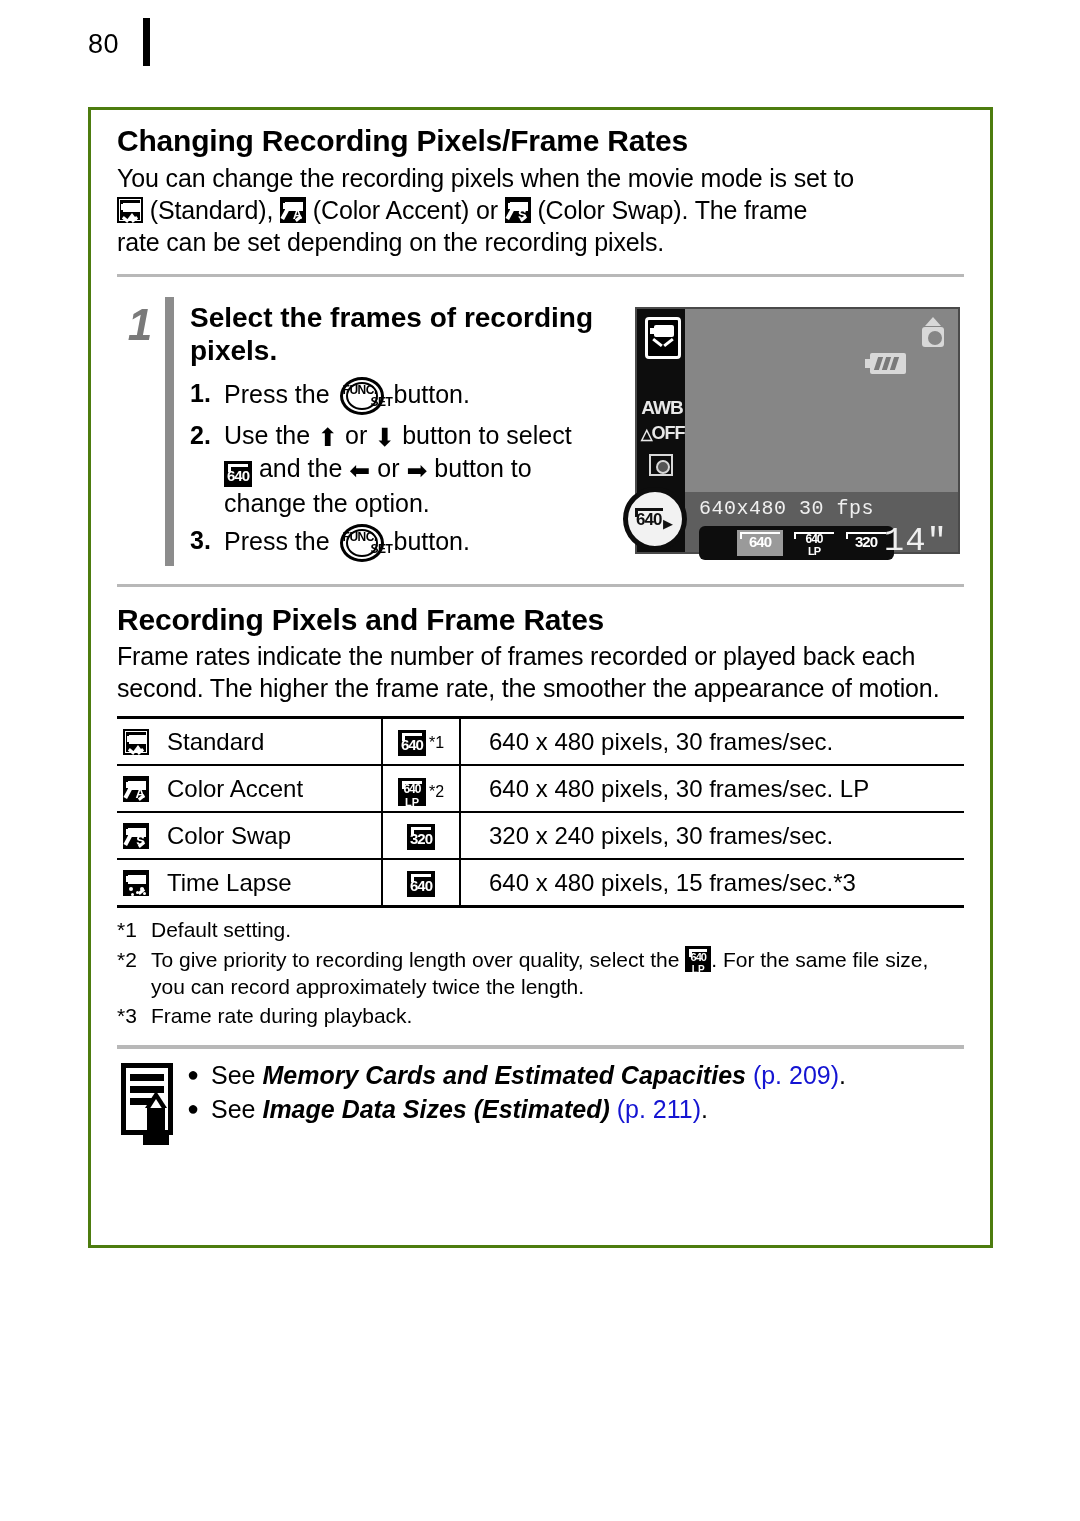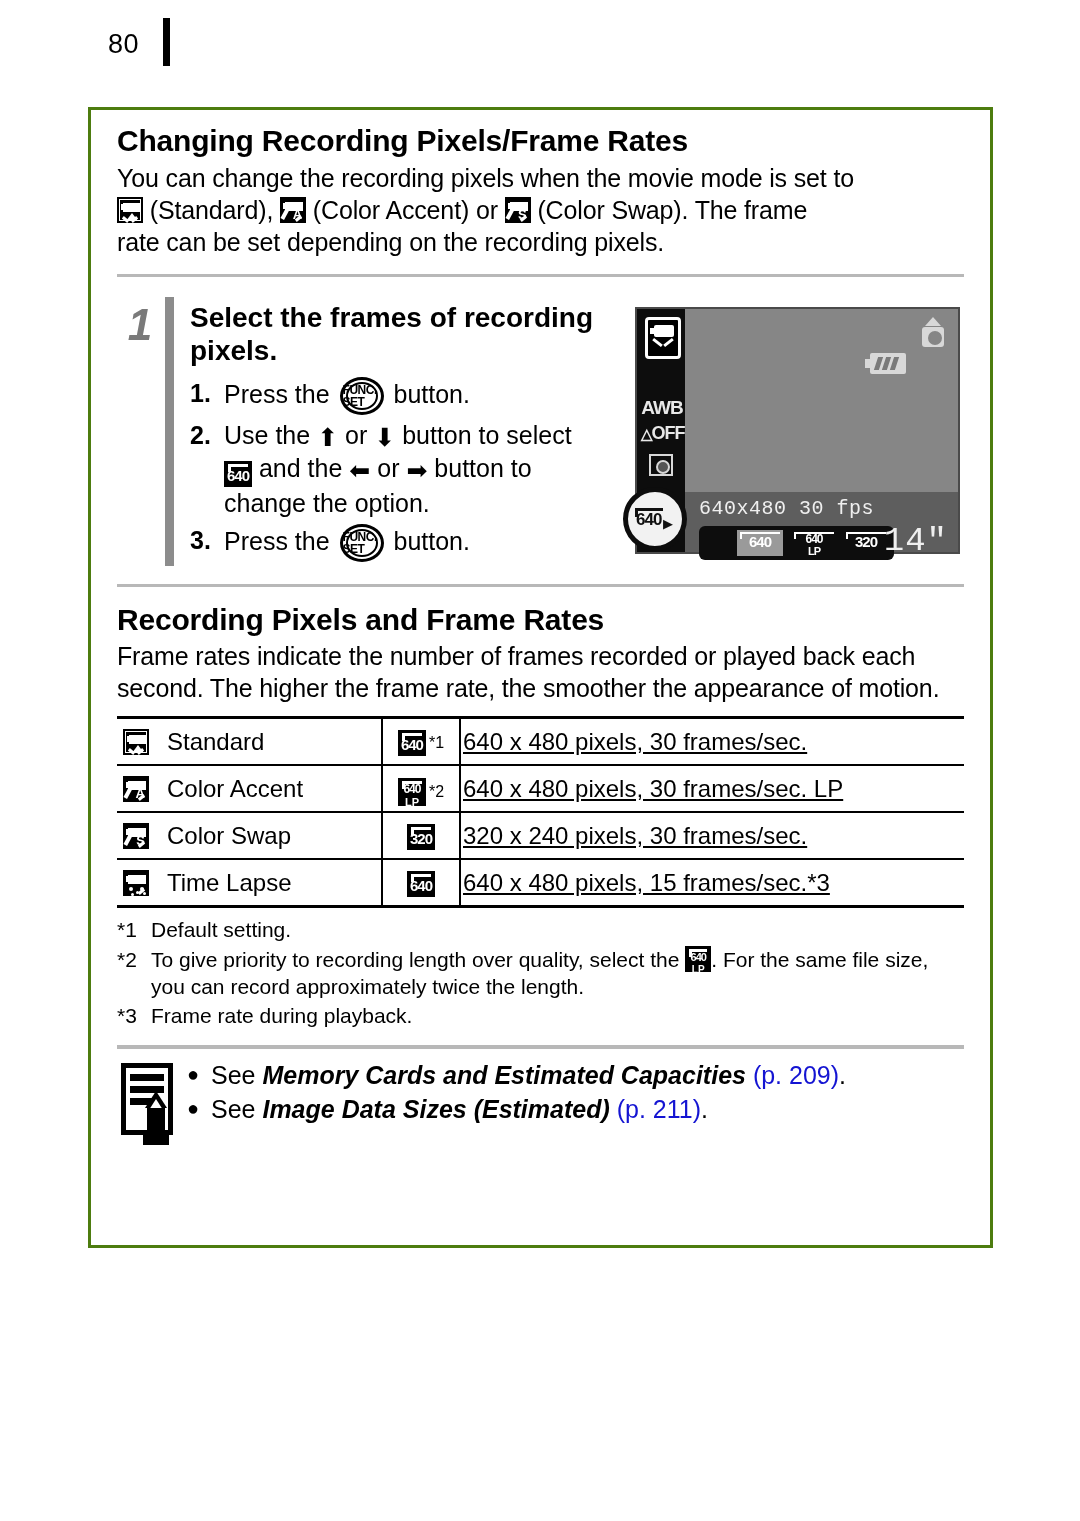--- a/index.html
+++ b/index.html
@@ -5,21 +5,21 @@
   html,body{margin:0;padding:0;}
   body{
     width:1080px;height:1521px;background:#ffffff;
     font-family:"Liberation Sans",sans-serif;color:#000;
     -webkit-font-smoothing:antialiased;
   }
   .page{position:relative;width:1080px;height:1521px;overflow:hidden;}
 
   
   .pagenum-wrap{position:absolute;left:88px;top:22px;display:flex;align-items:center;}
-  .pagenum{font-size:27px;letter-spacing:.5px;line-height:1;color:#000;margin-left:20px;}
+  .pagenum{font-size:27px;letter-spacing:.5px;line-height:1;color:#000;}
   .pagenum-bar{width:7px;height:48px;background:#000;margin-left:24px;margin-top:-4px;}
 
   
   .frame{
     position:absolute;left:88px;top:107px;width:905px;height:1141px;
     border:3px solid #4d7c0f;box-sizing:border-box;background:#fff;
   }
   .inner{position:relative;padding:0 14px;}
 
   
@@ -82,21 +82,21 @@
     background:#fff;vertical-align:-12px;margin:0 3px;
   }
   .ic-func .ring{
     position:absolute;left:3px;top:2px;right:3px;bottom:2px;border:2px solid #000;border-radius:50%;
   }
   .ic-func .t1,.ic-func .t2{
     position:absolute;left:0;right:0;font-weight:bold;
     font-family:"Liberation Sans",sans-serif;letter-spacing:-.5px;
   }
   .ic-func .t1{top:4px;font-size:12px;line-height:12px;}
-  .ic-func .t2{top:16px;font-size:12px;line-height:12px;}
+  .ic-func .t2{top:16px;font-size:12px;line-height:12px;margin-left:28px;}
 
   
   .arw{display:inline-block;font-size:25px;line-height:1;vertical-align:-2px;}
 
   
   .step{position:relative;margin:20px 0 0 0;padding-left:12px;}
   .step-top-rule{height:3px;background:#b8b8b8;margin:16px 12px 0 12px;}
   .step-bot-rule{height:3px;background:#b8b8b8;margin:0 12px 0 12px;}
   .step-row{display:flex;}
   .step-num{
@@ -184,21 +184,21 @@
   }
   .lcd-circle .ul{position:absolute;left:7px;top:16px;width:28px;height:3px;background:#111;}
   .lcd-circle .ulv{position:absolute;left:7px;top:16px;width:3px;height:9px;background:#111;}
   .lcd-circle .ar{position:absolute;right:9px;top:24px;font-size:13px;color:#111;}
 
   
   .tbl{margin:12px 12px 0 12px;border-collapse:collapse;width:calc(100% - 24px);}
   .tbl td{border:2px solid #000;padding:0 0 0 0;font-size:24px;vertical-align:middle;height:45px;}
   .tbl td.c1{width:258px;padding-left:6px;}
   .tbl td.c2{width:76px;text-align:center;}
-  .tbl td.c3{padding-left:2px;text-decoration:underline;}
+  .tbl td.c3{padding-left:28px;}
   .tbl tr:first-child td{border-top:3px solid #000;}
   .tbl tr:last-child td{border-bottom:3px solid #000;}
   .tbl td{border-left:none;border-right:none;}
   .tbl td.c1{border-right:2px solid #000;}
   .tbl td.c2{border-right:2px solid #000;}
   .mode-cell{display:flex;align-items:center;gap:18px;}
   .mode-cell .lbl{font-size:24px;}
   .res-cell{display:inline-flex;align-items:center;gap:3px;}
   .sup{font-size:16px;vertical-align:super;}
 

